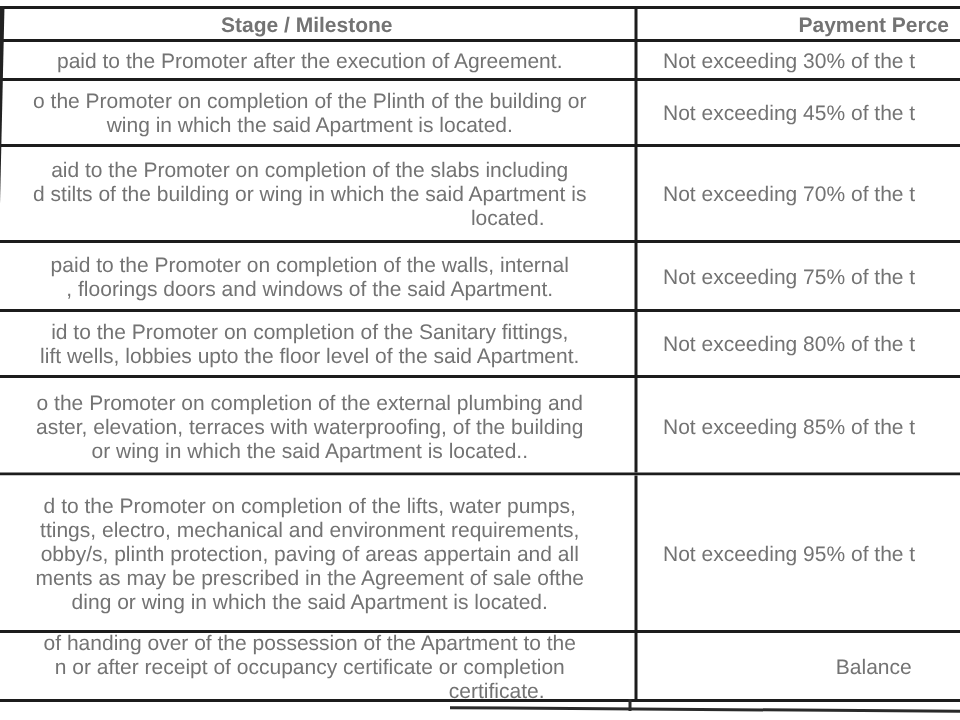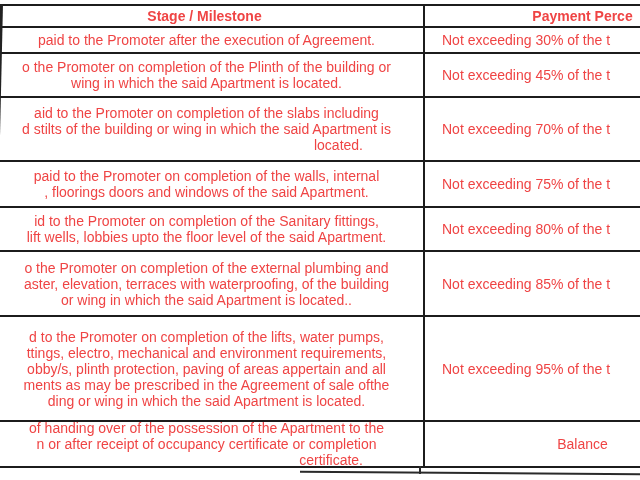--- a/index.html
+++ b/index.html
@@ -3,21 +3,21 @@
 <meta charset="utf-8">
 <style>
   html,body { margin:0; padding:0; }
   .page {
     position: relative;
     width: 640px;
     height: 480px;
     background: #ffffff;
     overflow: hidden;
     font-family: "Liberation Sans", "DejaVu Sans", sans-serif;
-    color: #ef4444;
+    color: #737373;
   }
   .schedule-table {
     position: absolute;
     left: -10px;
     top: 4px;
     width: 750px;
     border-top: 2px solid #1c1c1c;
   }
   .trow {
     display: flex;

